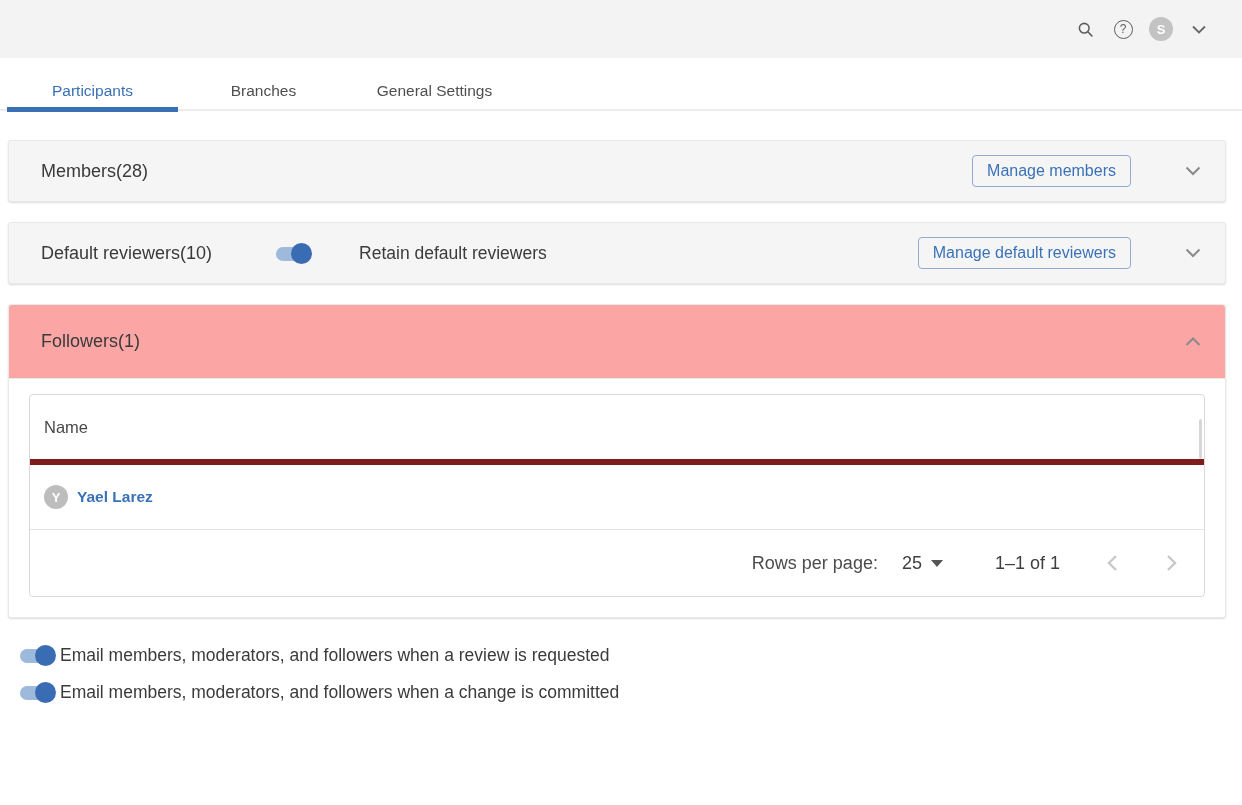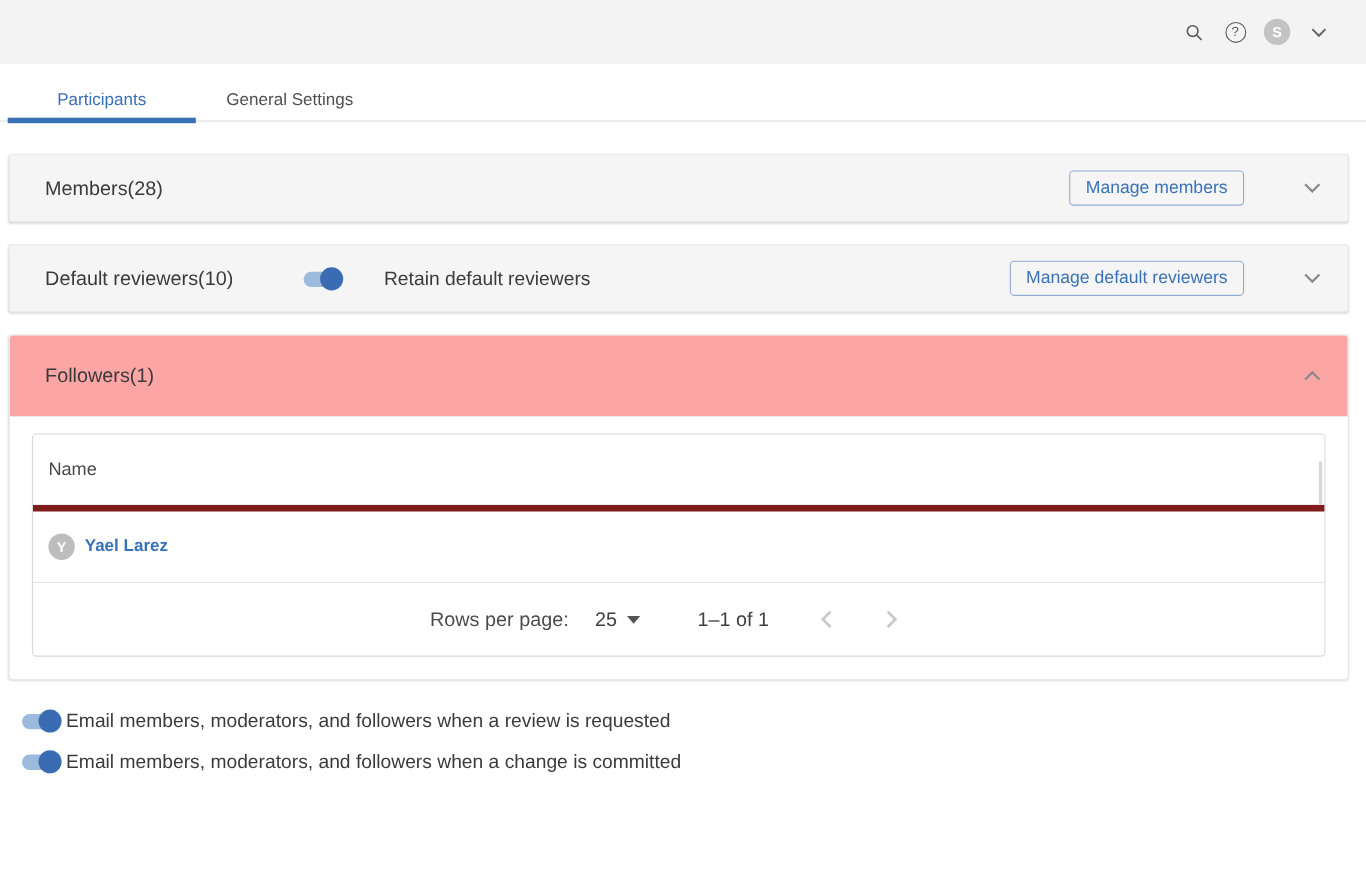--- a/index.html
+++ b/index.html
@@ -71,21 +71,21 @@
   .switch { position:relative; width:36px; height:21px; display:inline-block; cursor:pointer; flex:none; }
   .switch .track {
     position:absolute; left:0; top:4px; width:33px; height:14px;
     border-radius:7px; background:#9db9dc;
   }
   .switch .knob {
     position:absolute; right:0; top:0; width:21px; height:21px;
     border-radius:50%; background:#3a6cb4;
   }
   .retain-switch { margin-left:28px; }
-  .retain-label { margin-left:1px; font-size:17.5px; color:#3b3b3b; }
+  .retain-label { margin-left:11px; font-size:17.5px; color:#3b3b3b; }
 
   
   .card.expanded { background:#fff; }
   .card.expanded .card-header {
     height:74px; background:#fca5a5; border-bottom:1px solid #e9e9ea;
     border-radius:3px 3px 0 0;
   }
   .followers-body { padding:15px 20px 20px 20px; background:#fff; border-radius:0 0 3px 3px; }
 
   .table-card { border:1px solid #d9d9d9; border-radius:4px; background:#fff; }
@@ -102,21 +102,21 @@
     border-bottom:1px solid #e4e4e4;
   }
   .row-avatar {
     width:24px; height:24px; border-radius:50%; background:#bdbdbd;
     color:#fff; font-size:13px; font-weight:bold;
     display:flex; align-items:center; justify-content:center; flex:none;
   }
   .row-name { color:#3a72b8; font-weight:bold; font-size:15.5px; cursor:pointer; }
 
   .t-pagination {
-    height:66px; display:flex; align-items:center; justify-content:center;
+    height:66px; display:flex; align-items:center; justify-content:flex-end;
     padding-right:24px; color:#3f3f3f;
   }
   .rpp-label { font-size:18px; color:#4c4c4c; }
   .rpp-select { display:flex; align-items:center; margin-left:24px; cursor:pointer; }
   .rpp-value { font-size:18px; color:#3f3f3f; }
   .rpp-caret {
     margin-left:9px; width:0; height:0;
     border-left:6px solid transparent; border-right:6px solid transparent;
     border-top:7px solid #555;
   }
@@ -146,20 +146,21 @@
   </div>
   <div class="topbar-item">
     <svg width="14" height="9" viewBox="0 0 14 9">
       <polyline points="1,1.5 7,7.5 13,1.5" fill="none" stroke="#666" stroke-width="1.8"></polyline>
     </svg>
   </div>
 </header>
 
 <nav class="tabbar">
   <div class="tab active">Participants</div>
+  <div class="tab">Branches</div>
   <div class="tab">General Settings</div>
 </nav>
 
 <main class="content">
 
   <section class="card">
     <div class="card-header">
       <span class="card-title">Members(28)</span>
       <span class="spacer"></span>
       <button class="manage-btn">Manage members</button>

